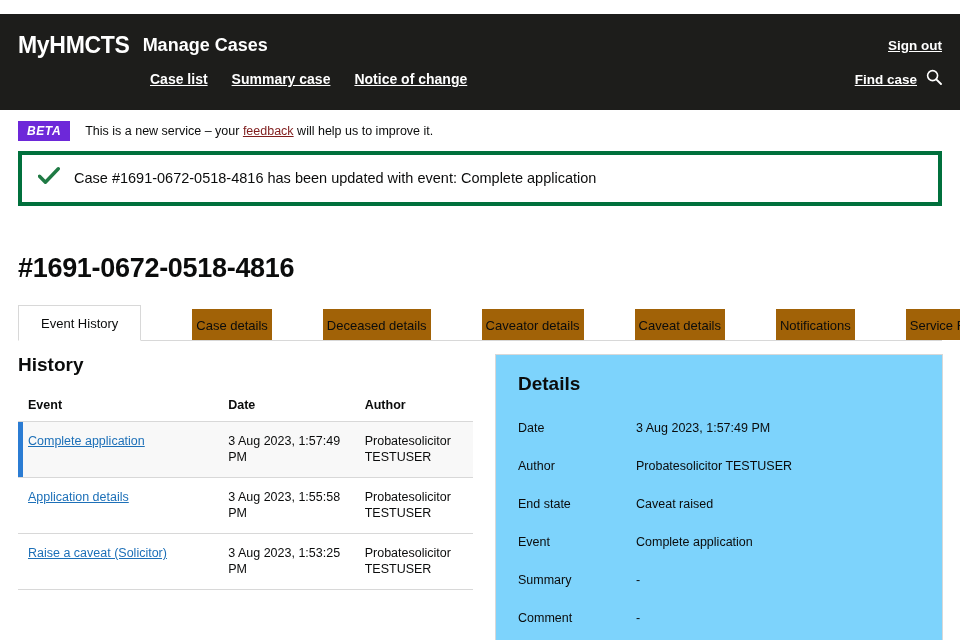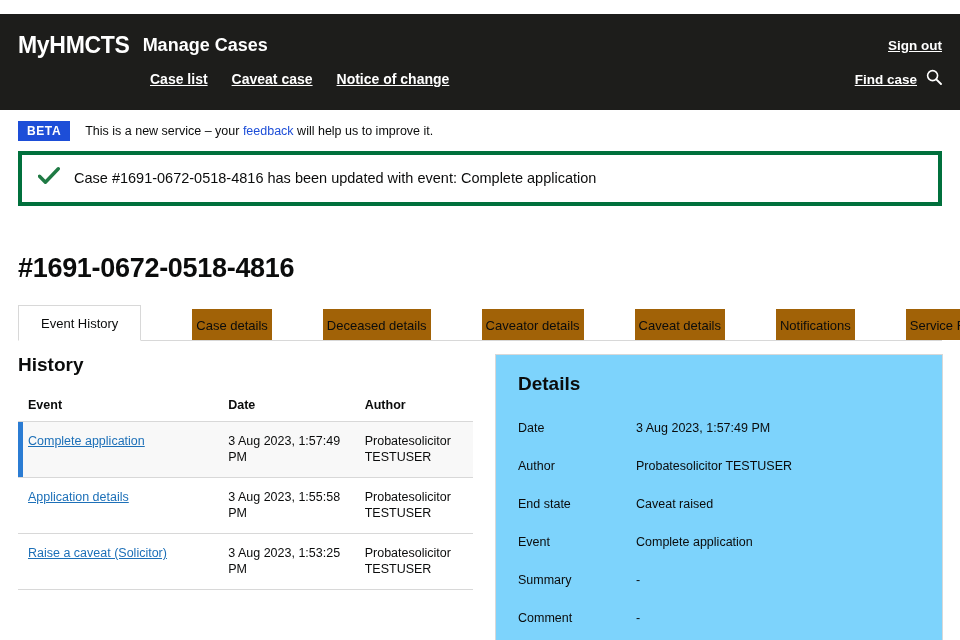--- a/index.html
+++ b/index.html
@@ -74,35 +74,37 @@
     padding: 0 18px;
   }
 
   
   .phase-banner {
     display: flex;
     align-items: center;
     padding: 11px 0 10px 0;
   }
   .beta-tag {
-    background: #1d4ed8;
+    background: #6d28d9;
     color: #ffffff;
     font-size: 12px;
     font-weight: bold;
     letter-spacing: 0.6px;
     padding: 3px 9px 3px 9px;
     margin-right: 15px;
     line-height: 14px;
+    font-style: italic;
   }
   .phase-text {
     font-size: 12.5px;
     color: #0b0c0c;
   }
   .inline-link {
-    color: #1d4ed8;
+    color: #7f1d1d;
+    text-decoration: underline;
     cursor: pointer;
   }
 
   
   .success-banner {
     border: 4px solid #00703c;
     padding: 12px 16px 13px 16px;
     display: flex;
     align-items: center;
     gap: 14px;
@@ -249,21 +251,21 @@
 <header class="hmcts-header">
   <div class="header-row-1">
     <span class="brand">MyHMCTS</span>
     <span class="service-name">Manage Cases</span>
     <span class="header-spacer"></span>
     <a class="hdr-link">Sign out</a>
   </div>
   <div class="header-row-2">
     <span class="nav-pad"></span>
     <a class="nav-link">Case list</a>
-    <a class="nav-link">Caveat case</a>
+    <a class="nav-link">Summary case</a>
     <a class="nav-link">Notice of change</a>
     <span class="header-spacer"></span>
     <span class="find-case-wrap">
       <a class="hdr-link">Find case</a>
       <span class="search-icon">
         <svg width="16" height="16" viewBox="0 0 16 16" aria-hidden="true">
           <circle cx="6.6" cy="6.6" r="5" fill="none" stroke="#ffffff" stroke-width="1.6"></circle>
           <line x1="10.3" y1="10.3" x2="15" y2="15" stroke="#ffffff" stroke-width="1.9" stroke-linecap="round"></line>
         </svg>
       </span>

